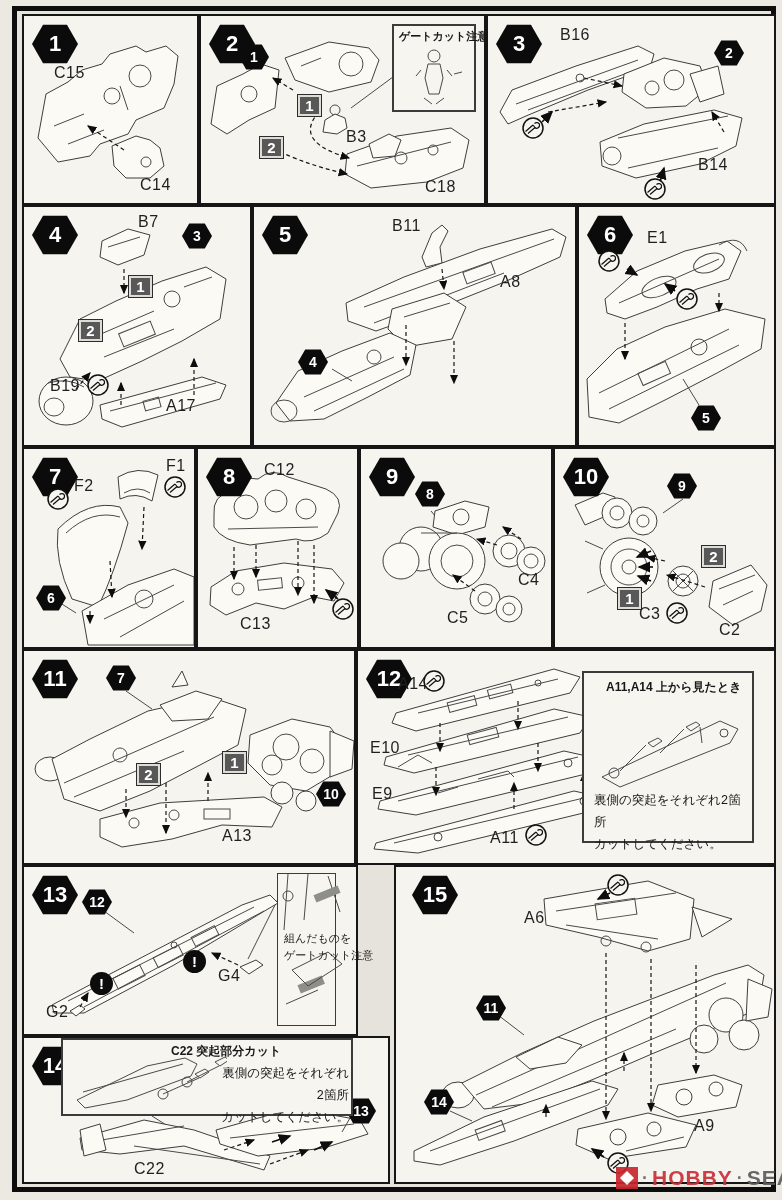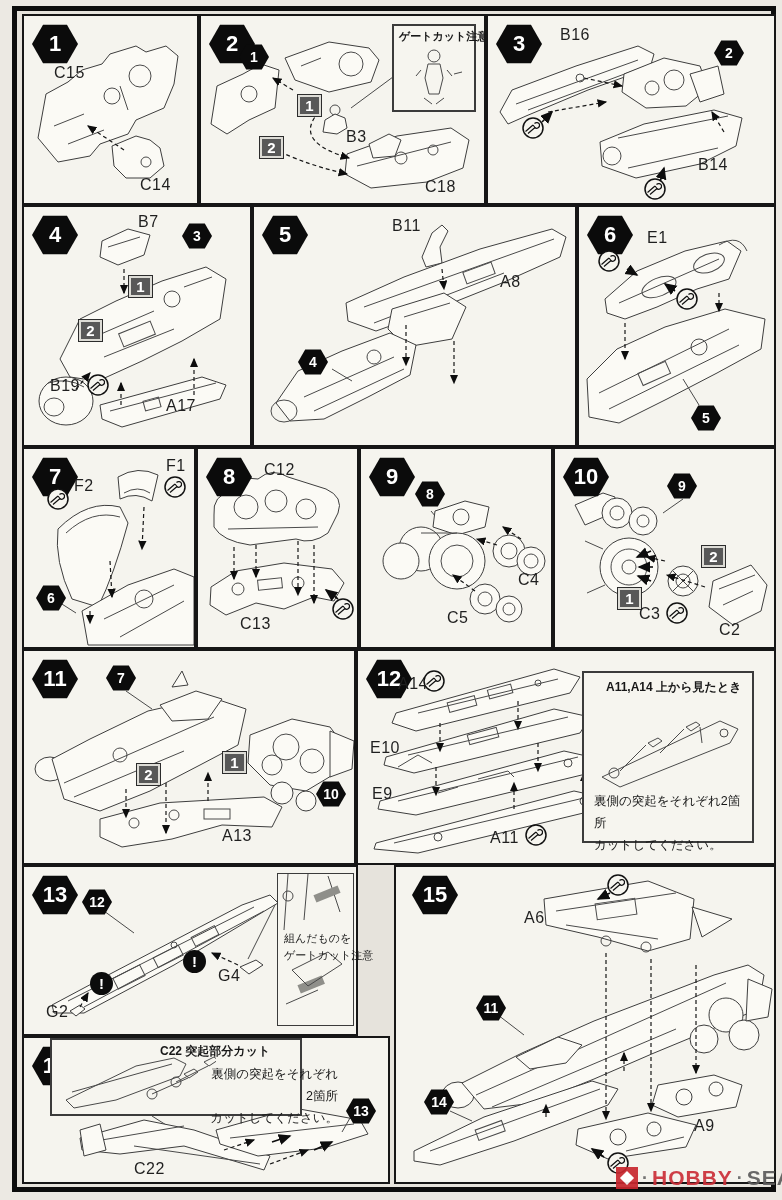--- a/index.html
+++ b/index.html
@@ -21,21 +21,21 @@
   .sq{position:absolute;width:25px;height:23px;background:#585858;border:1px solid #2c2c2c;
       box-shadow:inset 0 0 0 2px #dddcd6;color:#fff;display:flex;align-items:center;
       justify-content:center;font-weight:bold;font-size:15px;box-sizing:border-box;}
   .lbl{position:absolute;font-size:16px;letter-spacing:.5px;color:#1f1f1f;white-space:nowrap;}
   .glue{position:absolute;width:24px;height:24px;}
   .bang{position:absolute;width:23px;height:23px;background:#0c0c0c;border-radius:50%;color:#fff;
         font-weight:bold;font-size:15px;display:flex;align-items:center;justify-content:center;}
   .note{position:absolute;border:2px solid #3b3b3b;background:#f6f5ef;box-sizing:border-box;}
   .note-title{position:absolute;font-size:12px;font-weight:bold;
         text-underline-offset:3px;white-space:nowrap;text-align:center;}
-  .jp{font-size:12.5px;line-height:1.75;}
+  .jp{font-size:12.5px;line-height:1.75;font-family:Liberation Mono, monospace;}
   .inset-txt{position:absolute;font-size:11px;line-height:1.5;white-space:nowrap;}
   .wm{position:absolute;left:616px;top:1166px;display:flex;align-items:center;gap:4px;z-index:9;opacity:.92;}
   .wm-logo{width:22px;height:22px;background:#c8272e;display:flex;align-items:center;justify-content:center;}
   .wm-logo i{display:block;width:10px;height:10px;background:#fff;transform:rotate(45deg);}
   .wm-hobby{color:#cb2e37;font-weight:800;font-size:21px;letter-spacing:1px;}
   .wm-search{color:#5d5c5c;font-weight:800;font-size:21px;letter-spacing:1px;}
   .wm-dot{color:#6a6a6a;font-weight:800;font-size:18px;}
 </style>
 </head>
 <body>
@@ -427,21 +427,21 @@
       <path class="o" d="M216,100 l16,-7 l7,5 l-14,9 Z"></path>
       <path class="d" d="M56,140 L64,126"></path>
         <path class="d" d="M214,98 L188,86"></path>
     </svg>
     <div class="hexL" style="left:8px;top:8px">13</div>
     <div class="hexS" style="left:58px;top:22px">12</div>
     <div class="bang" style="left:66px;top:105px">!</div>
     <div class="bang" style="left:159px;top:83px">!</div>
     <span class="lbl" style="left:22px;top:136px">G2</span>
     <span class="lbl" style="left:194px;top:100px">G4</span>
-    <div class="note" style="left:253px;top:6px;width:77px;height:153px;border-width:1.5px">
+    <div class="note" style="left:253px;top:6px;width:59px;height:153px;border-width:1.5px">
       <svg class="art" width="73" height="149">
         <path class="ln" d="M10,0 L6,56 M30,0 L26,46 M50,2 L62,38"></path>
         <circle class="ln" cx="10" cy="22" r="5"></circle>
         <rect x="36" y="16" width="26" height="8" fill="#8f8f8a" transform="rotate(-22 49 20)"></rect>
         <rect x="20" y="106" width="26" height="9" fill="#8f8f8a" transform="rotate(-22 33 110)"></rect>
         <path class="ln" d="M14,96 L50,78 L64,90 L30,112 Z M8,130 L40,116"></path>
       </svg>
       <div class="inset-txt" style="left:6px;top:56px">
         <div>組んだものを</div>
         <div>ゲートカット注意</div>
@@ -458,21 +458,21 @@
       <path class="o" d="M192,92 L270,70 L336,82 L344,96 L300,110 L234,118 L196,106 Z"></path>
       <path class="ln" d="M206,100 L330,86 M326,80 L318,94"></path>
       <path class="s" d="M248,104 L266,98"></path>
         <path class="s" d="M290,112 L308,104"></path>
       <path class="d" d="M200,112 L230,102"></path>
         <path class="d" d="M246,126 L284,112"></path>
     </svg>
     <div class="hexL" style="left:8px;top:8px">14</div>
     <div class="hexS" style="left:322px;top:60px">13</div>
     <span class="lbl" style="left:110px;top:122px">C22</span>
-    <div class="note" style="left:26px;top:0px;width:252px;height:78px">
+    <div class="note" style="left:37px;top:0px;width:292px;height:78px">
       <div class="note-title" style="left:108px;top:3px">C22 突起部分カット</div>
       <svg class="art" style="left:4px;top:8px" width="160" height="66">
         <path class="ln" d="M10,52 L80,18 L118,10 L130,16 L124,28 L60,52 L18,60 Z M16,44 L116,16"></path>
         <circle class="ln" cx="96" cy="46" r="5"></circle>
           <circle class="ln" cx="120" cy="34" r="5"></circle>
         <path class="ln" d="M96,46 L132,30 M120,34 L152,18"></path>
         <path class="ln" d="M128,26 l10,-5 l4,3 l-9,6 Z M148,14 l10,-5 l4,3 l-9,6 Z"></path>
       </svg>
       <div class="jp" style="position:absolute;left:158px;top:24px;width:128px;text-align:right">
         <div>裏側の突起をそれぞれ2箇所</div>

